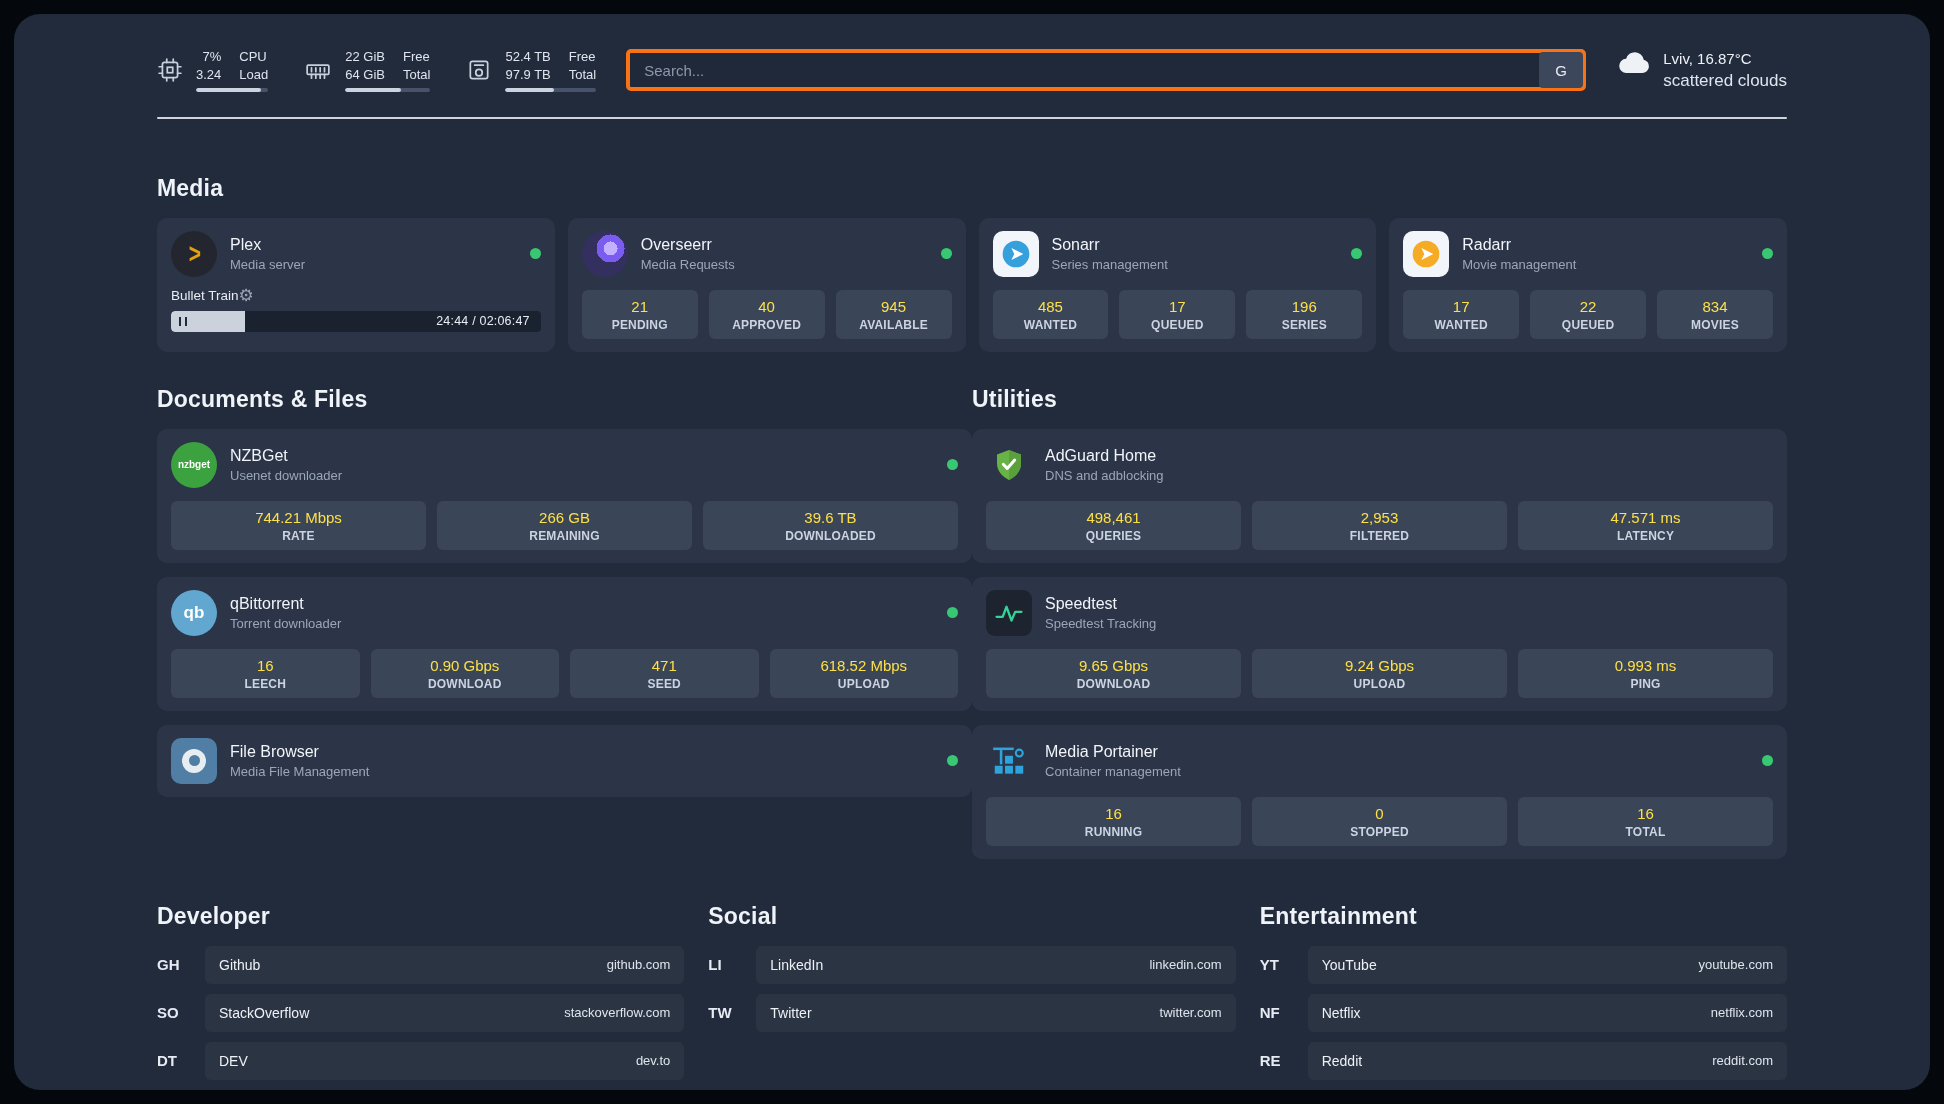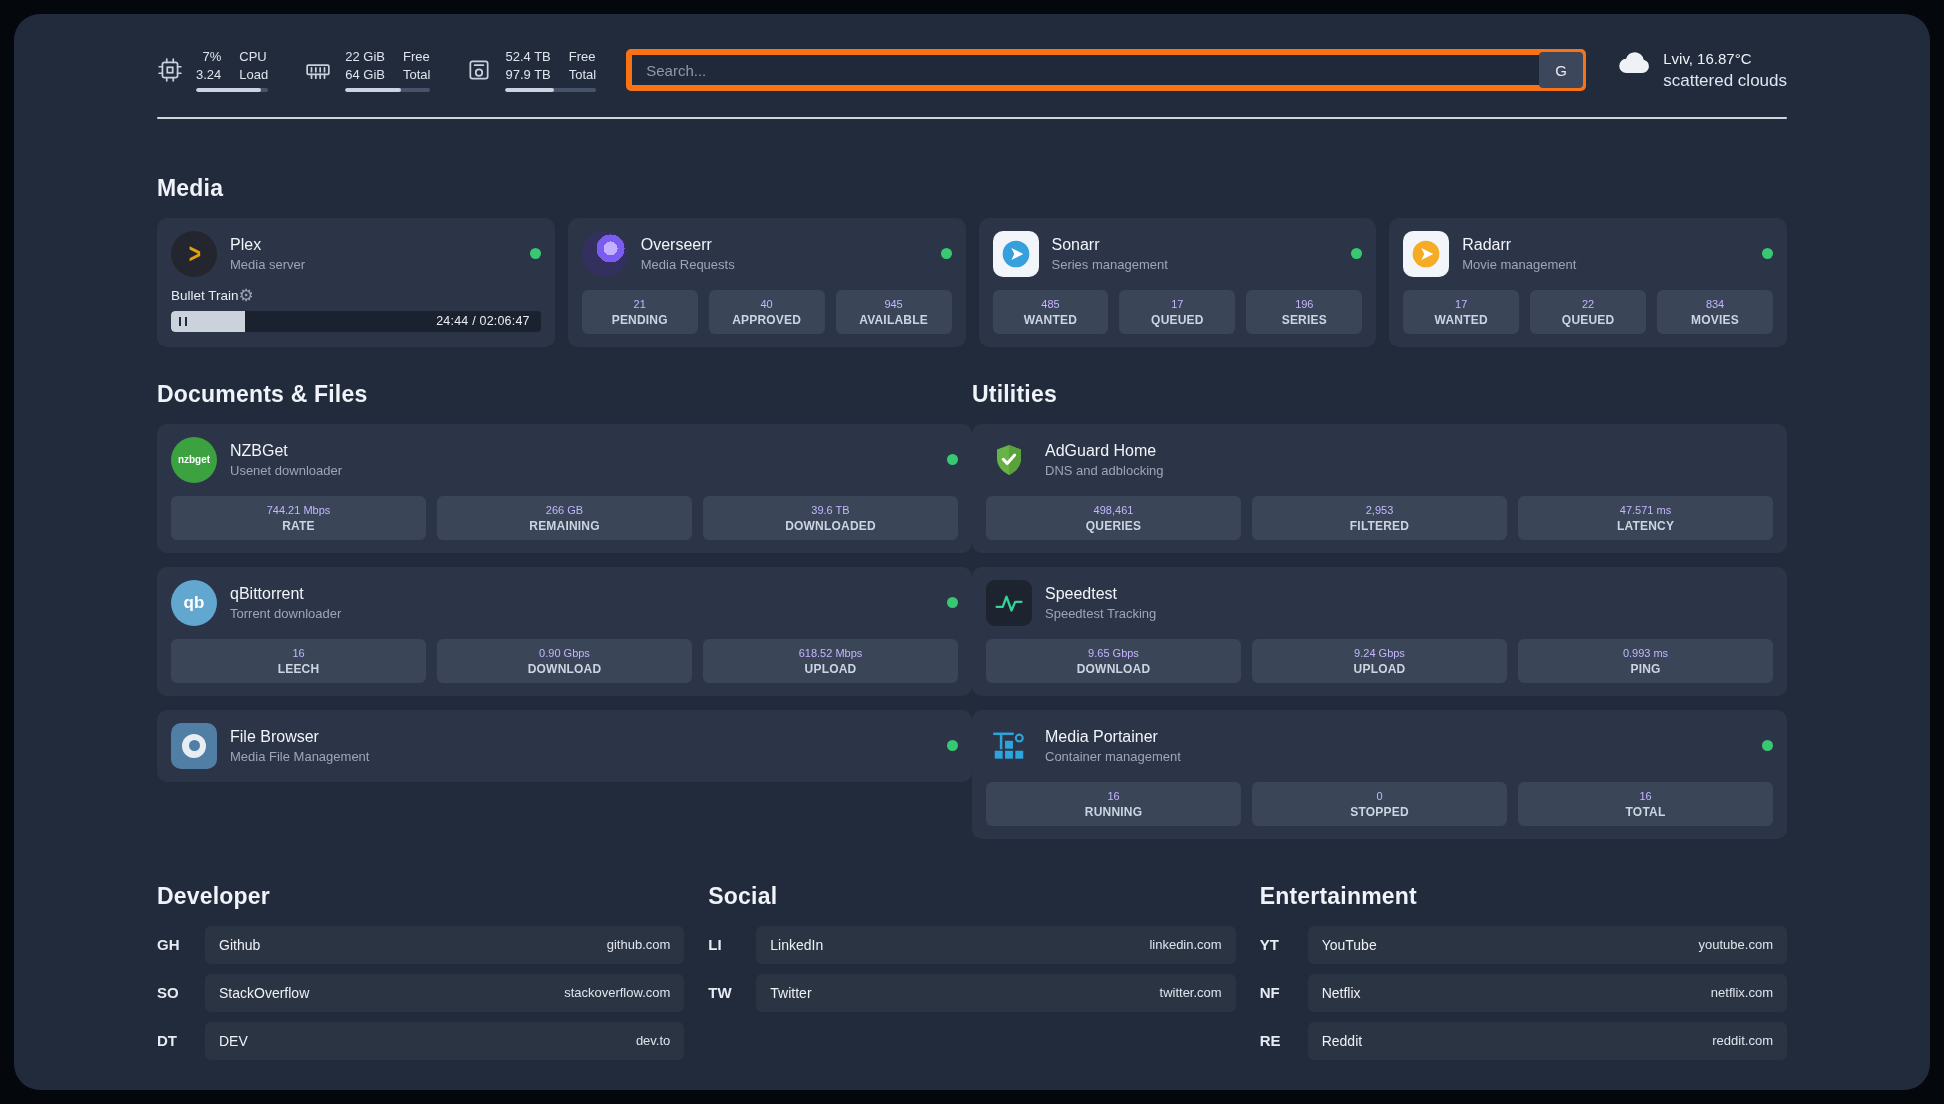--- a/index.html
+++ b/index.html
@@ -24,21 +24,21 @@
   .micon { display: flex; align-items: center; }
   .mrow { display: flex; gap: 18px; }
   .mcol { display: flex; flex-direction: column; font-size: 13px; color: #dfe4ee; line-height: 1.35; }
   .mcol.vals { align-items: flex-end; }
   .hbar { height: 4px; background: #46536b; border-radius: 2px; margin-top: 5px; overflow: hidden; }
   .hbar-fill { height: 100%; background: #ccd3e0; border-radius: 2px; }
 
   .searchwrap { flex: 1; margin: 0 30px; position: relative; }
   .search {
     width: 100%; height: 42px;
-    background: #1f2939; border: 6px solid #f97316; border-radius: 5px;
+    background: #1f2939; border: 4px solid #f97316; border-radius: 5px;
     color: #e3e8f1; font-size: 15px; padding: 0 58px 0 14px; font-family: inherit; outline: none;
   }
   .search::placeholder { color: #8d98ac; }
   .engine {
     position: absolute; right: 3px; top: 3px; bottom: 3px; width: 44px;
     background: #3c475c; border: none; border-radius: 4px;
     color: #e8ecf4; font-size: 15px; cursor: pointer; font-family: inherit;
   }
   .weather { display: flex; align-items: flex-start; gap: 9px; color: #eef1f6; }
   .wtext { font-size: 15px; line-height: 1.4; }
@@ -50,21 +50,21 @@
   .section-media { margin-top: 56px; }
   .cards-row { display: flex; gap: 13px; margin-top: 16px; }
   .card { background: #2b3547; border-radius: 10px; padding: 13px 14px; flex: 1; cursor: pointer; }
   .card-header { display: flex; align-items: center; gap: 13px; }
   .appicon { width: 46px; height: 46px; flex: 0 0 auto; display: flex; align-items: center; justify-content: center; }
   .appname { font-size: 16px; color: #f2f4f9; font-weight: 500; }
   .appsub { font-size: 13px; color: #9ba6ba; margin-top: 3px; }
   .dot { width: 11px; height: 11px; border-radius: 50%; background: #37c871; margin-left: auto; }
   .stats-row { display: flex; gap: 11px; margin-top: 13px; }
   .stat { flex: 1; background: #3a4558; border-radius: 6px; text-align: center; padding: 8px 4px 7px; }
-  .stat-value { font-size: 11px; color: #c4b5fd; }
+  .stat-value { font-size: 15px; color: #fde047; }
   .stat-label { font-size: 12px; font-weight: 700; color: #ccd4e2; margin-top: 3px; letter-spacing: .2px; }
 
   .columns { display: flex; margin-top: 34px; }
   .column { flex: 1; }
   .colcards { display: flex; flex-direction: column; gap: 14px; margin-top: 16px; }
 
   
   .player { margin-top: 10px; }
   .player-top { display: flex; align-items: center; }
   .track { font-size: 13.5px; color: #e8ecf3; }
@@ -364,20 +364,24 @@
               <span class="dot"></span>
             </div>
             <div class="stats-row">
               <div class="stat">
                 <div class="stat-value">16</div>
                 <div class="stat-label">LEECH</div>
               </div>
               <div class="stat">
                 <div class="stat-value">0.90 Gbps</div>
                 <div class="stat-label">DOWNLOAD</div>
+              </div>
+              <div class="stat">
+                <div class="stat-value">471</div>
+                <div class="stat-label">SEED</div>
               </div>
               <div class="stat">
                 <div class="stat-value">618.52 Mbps</div>
                 <div class="stat-label">UPLOAD</div>
               </div>
             </div>
           </div>
 
           <div class="card">
             <div class="card-header">

